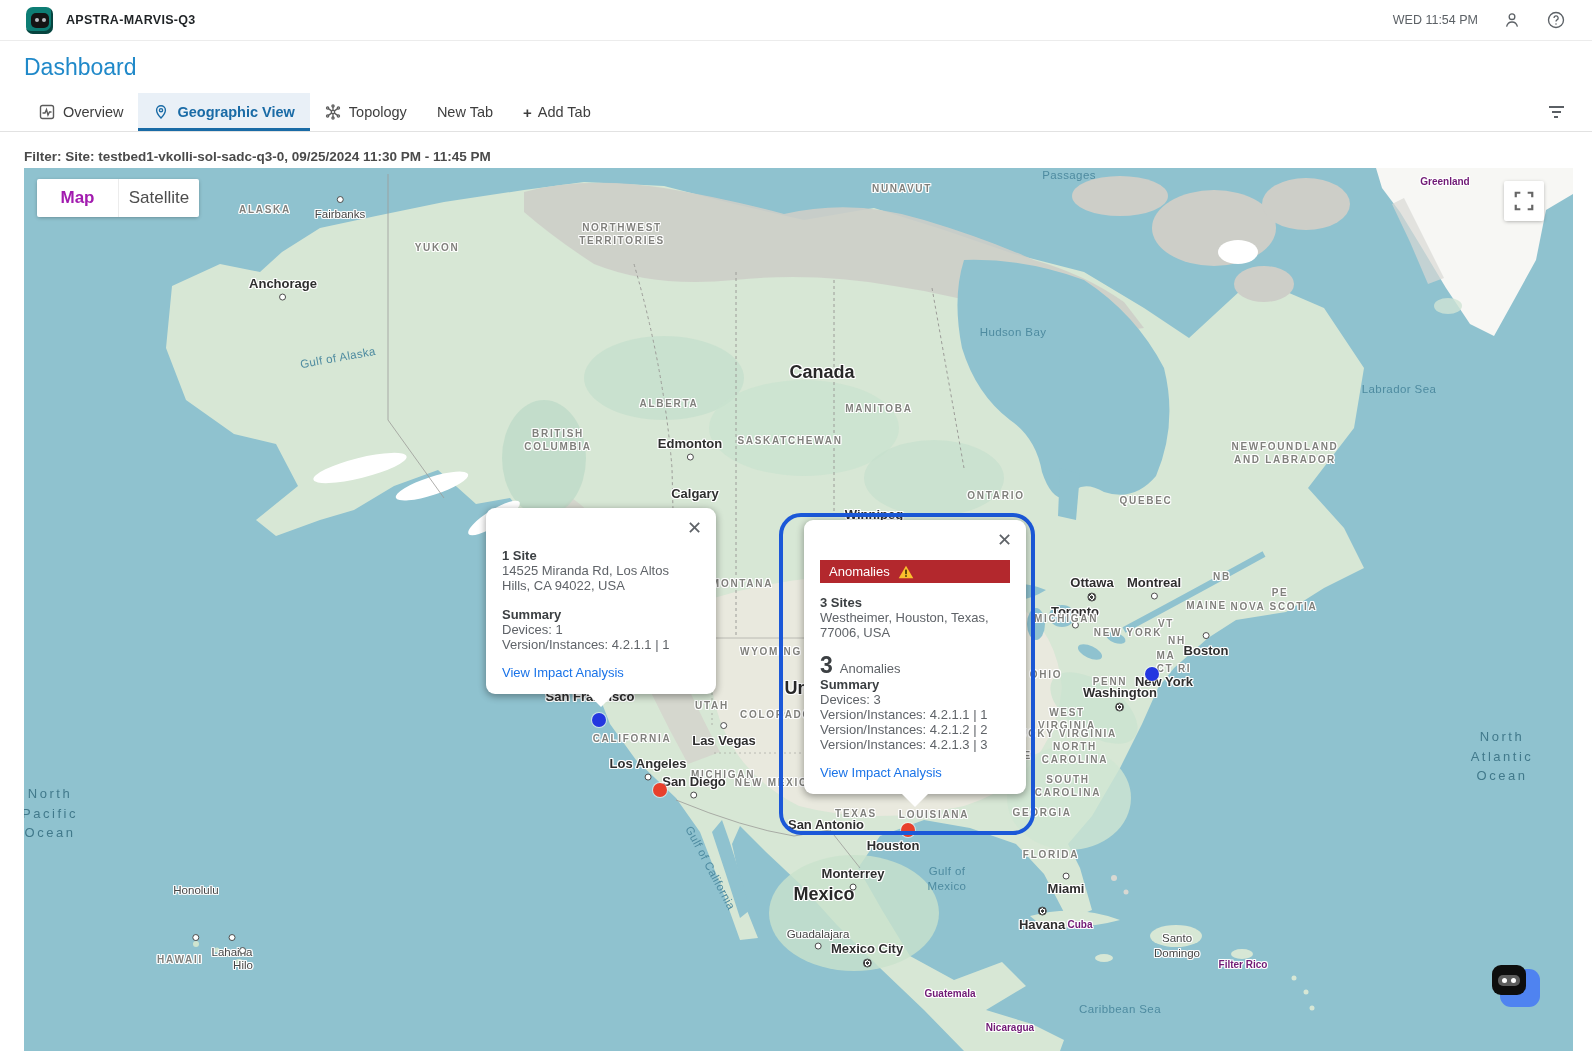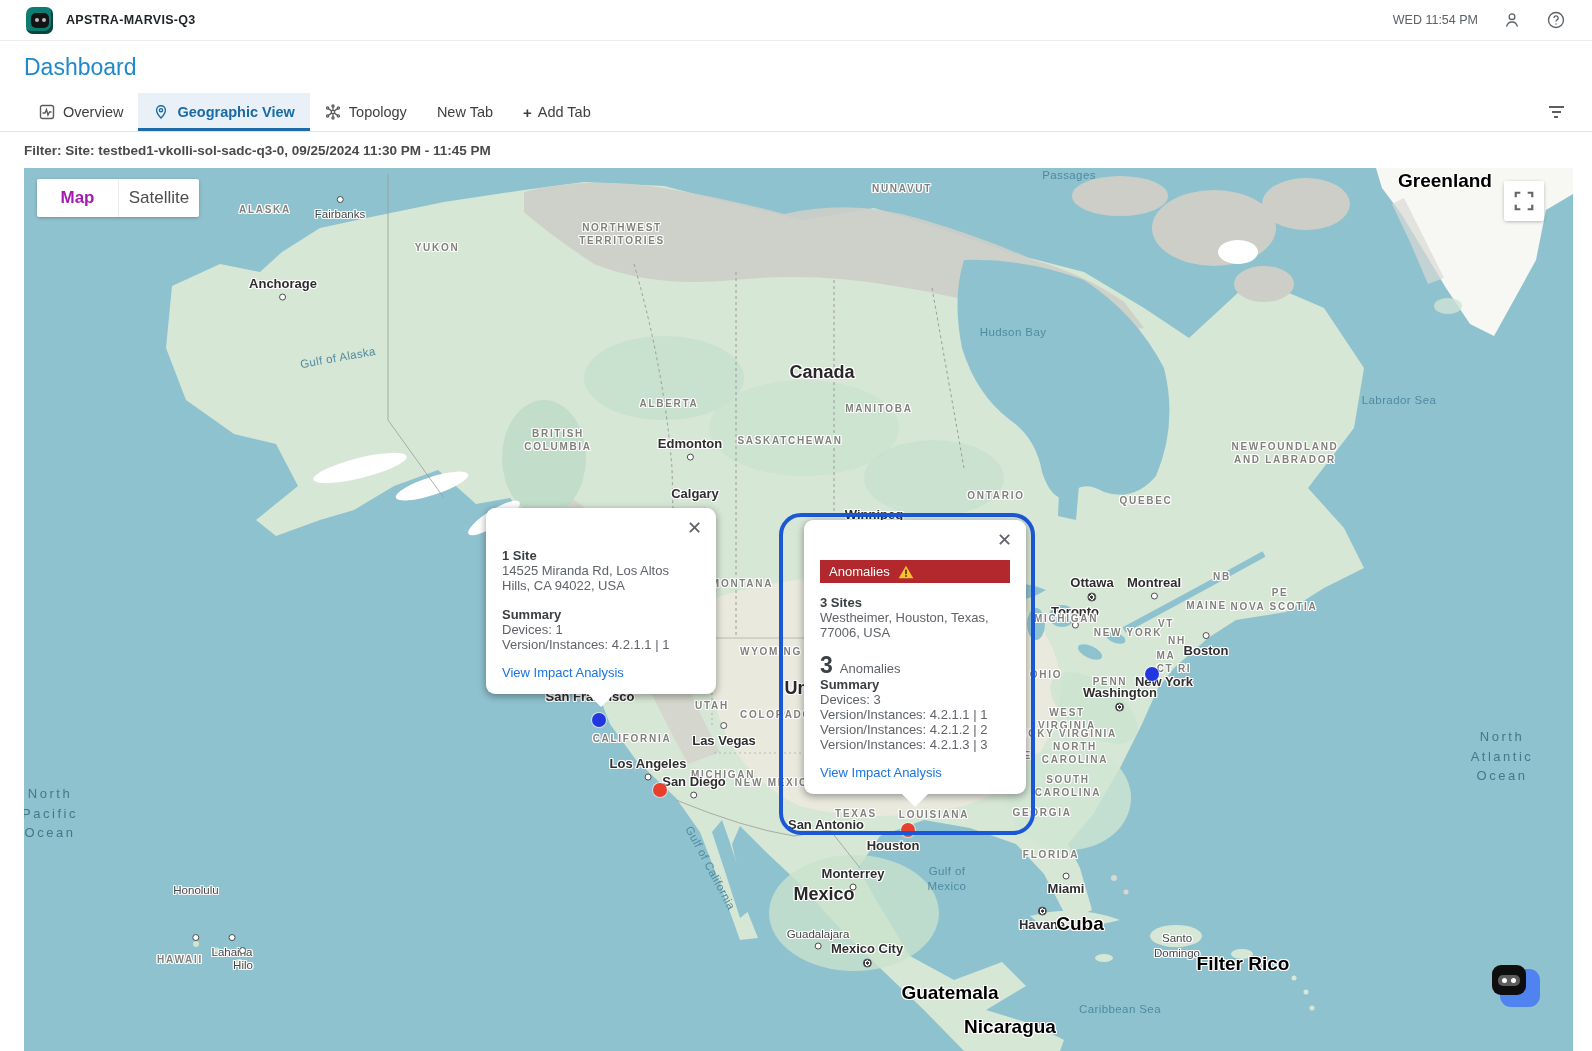--- a/index.html
+++ b/index.html
@@ -21,35 +21,35 @@
   
   .page-title{color:var(--title-blue);font-size:23px;font-weight:400;margin:13px 0 12px 24px;}
   .tabbar{display:flex;align-items:stretch;height:38px;border-bottom:1px solid #e2e2e2;padding-left:24px;}
   .tab{display:flex;align-items:center;gap:8px;padding:0 15px;font-size:14.5px;color:#3e3e3e;cursor:pointer;white-space:nowrap;}
   .tab.active{background:#e9f0f7;color:var(--tab-blue);box-shadow:inset 0 -3px 0 var(--tab-blue);font-weight:bold;}
   .tab .tic{width:16px;height:16px;display:block;}
   .plus-glyph{font-weight:bold;font-size:15px;margin-right:-2px;}
   .funnel{margin-left:auto;margin-right:28px;align-self:center;cursor:pointer;width:16px;}
   .funnel div{height:2px;background:#5a5f64;margin:3px auto;}
   .f1{width:15px;} .f2{width:9px;} .f3{width:4px;}
-  .filter-line{margin:11px 0 0 24px;font-size:13.5px;font-weight:bold;color:#4a4a4a;}
+  .filter-line{margin:17px 0 0 24px;font-size:13.5px;font-weight:bold;color:#4a4a4a;}
 
   
   .map{position:absolute;left:24px;top:168px;width:1549px;height:883px;background:var(--ocean);overflow:hidden;cursor:grab;}
   .terrain{position:absolute;left:0;top:0;width:100%;height:100%;z-index:0;}
 
   .mlabel{position:absolute;transform:translate(-50%,-50%);white-space:nowrap;text-align:center;line-height:1.3;z-index:2;
           display:flex;flex-direction:column;align-items:center;gap:1px;
           text-shadow:1px 1px 0 rgba(255,255,255,.9),-1px 1px 0 rgba(255,255,255,.9),1px -1px 0 rgba(255,255,255,.9),
                       -1px -1px 0 rgba(255,255,255,.9),0 1px 0 #fff,0 -1px 0 #fff,1px 0 0 #fff,-1px 0 0 #fff;}
   .mlabel.row{gap:4px;}
   .c-state{font-size:10px;letter-spacing:1.7px;color:#80807c;font-weight:bold;}
   .c-city{font-size:11.5px;color:#454545;}
   .c-city-bold{font-size:13px;color:#2e2e2e;font-weight:bold;}
-  .c-country{font-size:19px;color:#000000;font-weight:bold;}
+  .c-country{font-size:10px;color:#701a75;font-weight:bold;}
   .c-country-lg{font-size:18px;color:#282828;font-weight:bold;}
   .c-water{font-size:11.5px;color:#4e8ba0;letter-spacing:.4px;text-shadow:none;}
   .c-water-lg{font-size:13px;color:#41798b;letter-spacing:2.5px;text-shadow:none;line-height:1.5;}
   .geo-dot{width:7px;height:7px;border:1.5px solid #4c4c4c;background:#fff;border-radius:50%;box-sizing:border-box;flex:0 0 auto;}
   .geo-dot.cap{width:9px;height:9px;background:radial-gradient(circle,#3c3c3c 0 1.5px,#fff 1.7px 2.6px,#3c3c3c 2.8px);}
 
   .marker{position:absolute;width:14px;height:14px;border-radius:50%;transform:translate(-50%,-50%);z-index:3;
           box-shadow:0 0 0 1px rgba(255,255,255,.55);}
 
   .select-rect{position:absolute;left:755px;top:345px;width:256px;height:322px;border:4px solid var(--select-blue);
@@ -283,21 +283,21 @@
       </div>
       <div class="mlabel c-state" style="left: 1122px; top: 332px;">
         <span>QUEBEC</span>
       </div>
       <div class="mlabel c-city-bold" style="left: 850px; top: 347px;">
         <span>Winnipeg</span>
       </div>
       <div class="mlabel c-state" style="left: 1261px; top: 285px;">
         <span>NEWFOUNDLAND<br>AND LABRADOR</span>
       </div>
-      <div class="mlabel c-water" style="left: 1375px; top: 232px;">
+      <div class="mlabel c-water" style="left: 1375px; top: 221px;">
         <span>Labrador Sea</span>
       </div>
       <div class="mlabel c-country" style="left: 1421px; top: 13px;">
         <span>Greenland</span>
       </div>
       <div class="mlabel c-city-bold" style="left: 1068px; top: 420px;">
         <span>Ottawa</span>
         <span class="geo-dot cap"></span>
       </div>
       <div class="mlabel c-city-bold" style="left: 1130px; top: 419px;">

